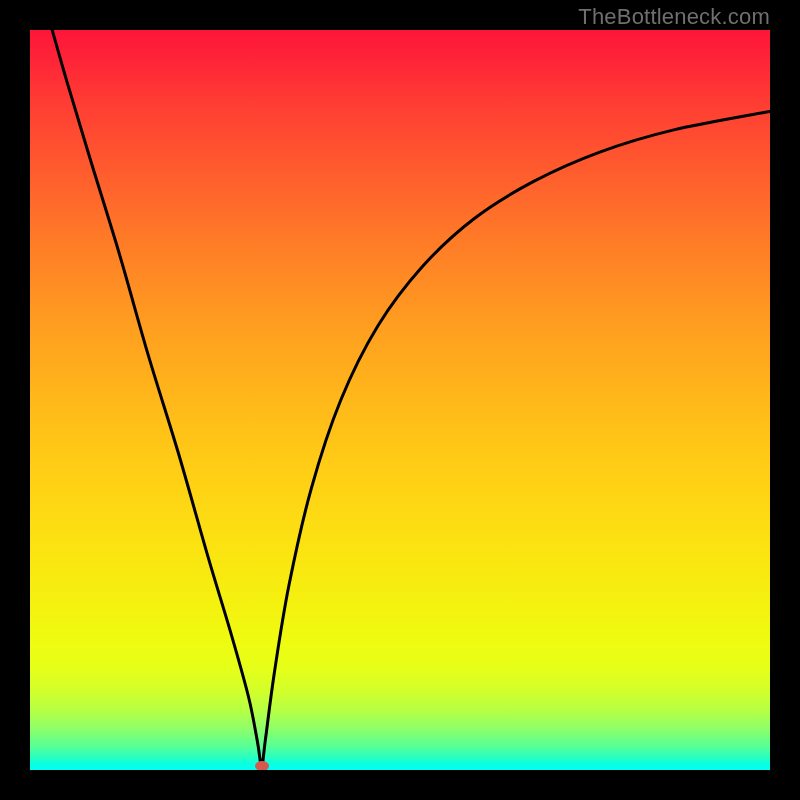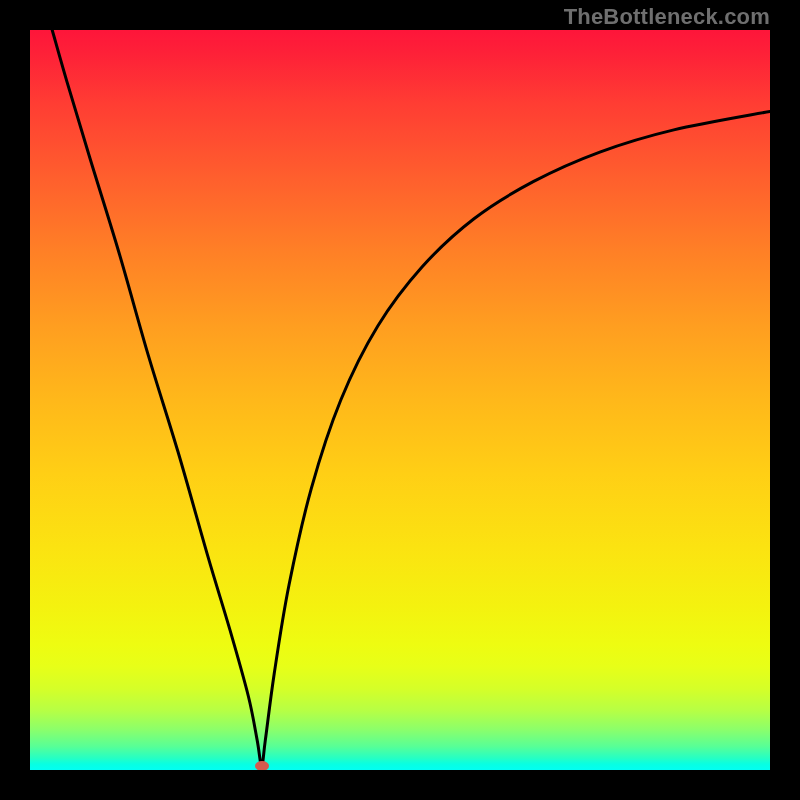--- a/index.html
+++ b/index.html
@@ -23,21 +23,21 @@
     width: 740px;
     height: 740px;
     overflow: hidden;
   }
   .watermark {
     position: absolute;
     top: 4px;
     right: 30px;
     color: #6f6f6f;
     font-size: 22px;
-    font-weight: 700;
+    font-weight: 400;
     letter-spacing: 0.2px;
   }
   .gradient {
     position: absolute;
     inset: 0;
     background: linear-gradient(
       to bottom,
       #fe153a 0%,
       #fe2038 3%,
       #ff3d33 10%,

